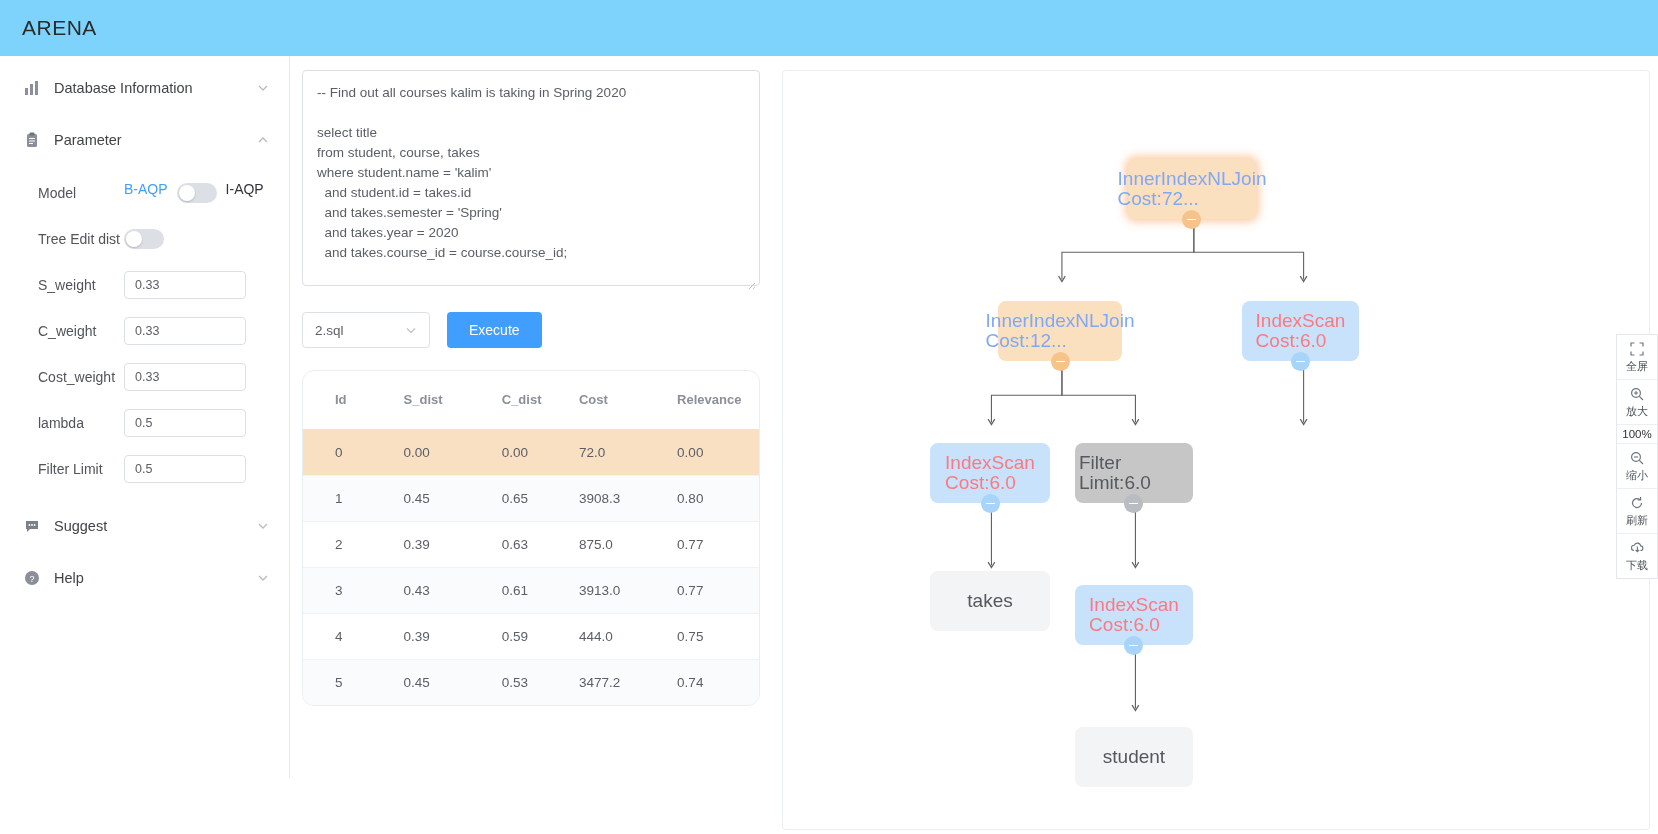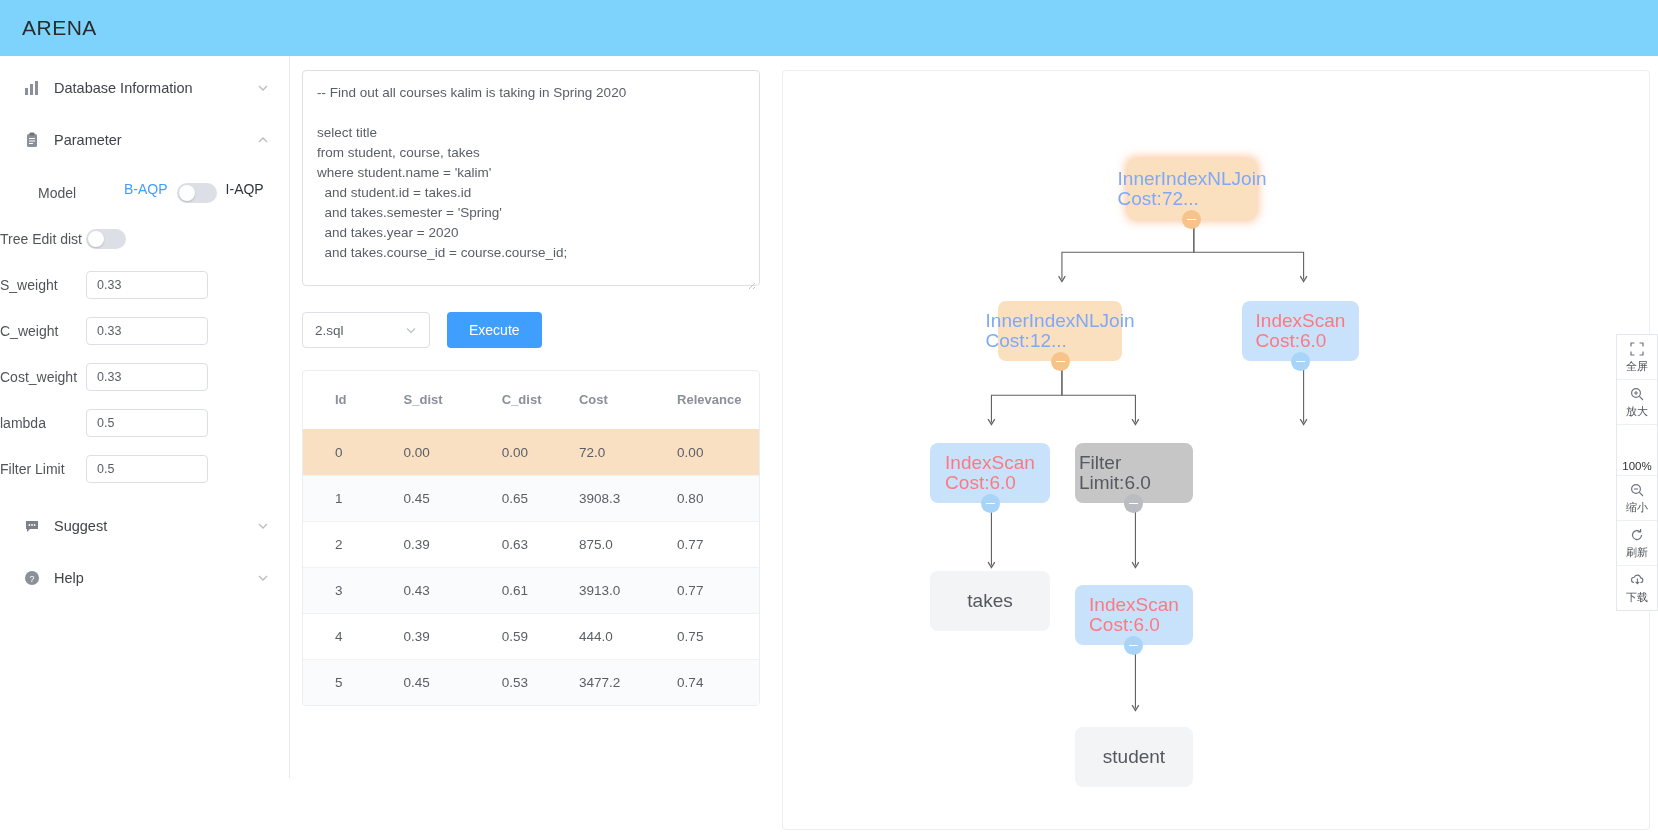--- a/index.html
+++ b/index.html
@@ -67,20 +67,21 @@
     flex: 0 0 12px;
   }
   .chev svg { display: block; }
 
   
   .param-panel { padding: 4px 0 8px 0; }
   .param-row {
     display: flex;
     align-items: center;
     height: 46px;
+    padding-left: 38px;
     padding-right: 18px;
   }
   .param-label {
     width: 86px;
     flex: 0 0 86px;
     font-size: 14px;
     color: #515459;
   }
   .param-input {
     width: 122px;
@@ -177,21 +178,21 @@
     color: #fff;
     font-size: 14px;
     cursor: pointer;
     font-family: "Liberation Sans", sans-serif;
   }
 
   .result-card {
     margin-top: 22px;
     width: 458px;
     border: 1px solid #ebeef0;
-    border-radius: 4px;
+    border-radius: 12px;
     background: #fff;
     overflow: hidden;
   }
   table.results {
     width: 100%;
     border-collapse: collapse;
     font-size: 13.5px;
   }
   table.results th {
     text-align: left;
@@ -298,21 +299,20 @@
     color: #4e5359;
     margin-top: 2px;
     font-family: "DejaVu Sans", sans-serif;
   }
   .zt-pct {
     font-size: 11.5px;
     color: #303133;
     padding: 3px 0;
     text-align: center;
     border-bottom: 1px solid #eceff3;
-    margin-top: 32px;
   }
 </style>
 </head>
 <body>
 
 <div class="app-header">
   <div class="app-title">ARENA</div>
 </div>
 
 <div class="app-body">

